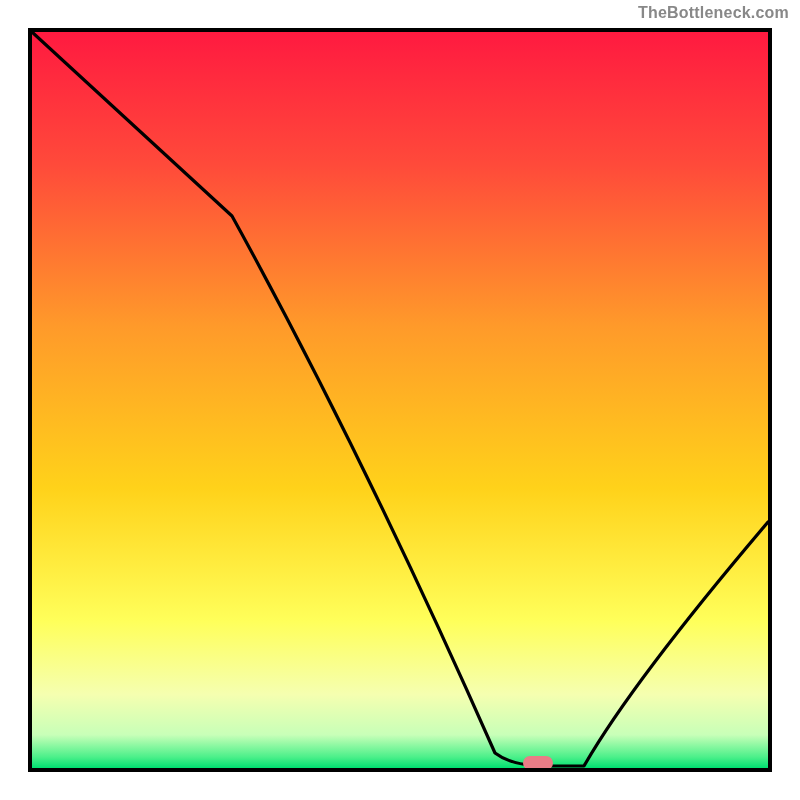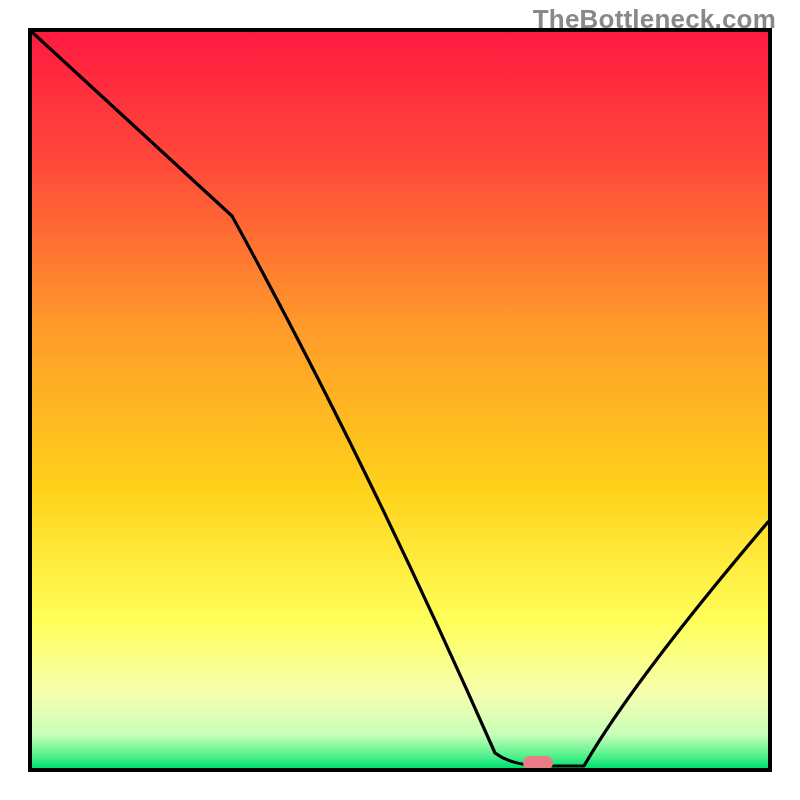--- a/index.html
+++ b/index.html
@@ -11,22 +11,22 @@
     font-family: Arial, Helvetica, sans-serif;
   }
   .stage {
     position: relative;
     width: 800px;
     height: 800px;
   }
   .watermark {
     position: absolute;
     top: 4px;
-    right: 24px;
-    font-size: 26px;
+    right: 11px;
+    font-size: 16px;
     font-weight: 600;
     color: #888888;
     letter-spacing: 0.2px;
   }
   .frame {
     position: absolute;
     left: 28px;
     top: 28px;
     width: 744px;
     height: 744px;

